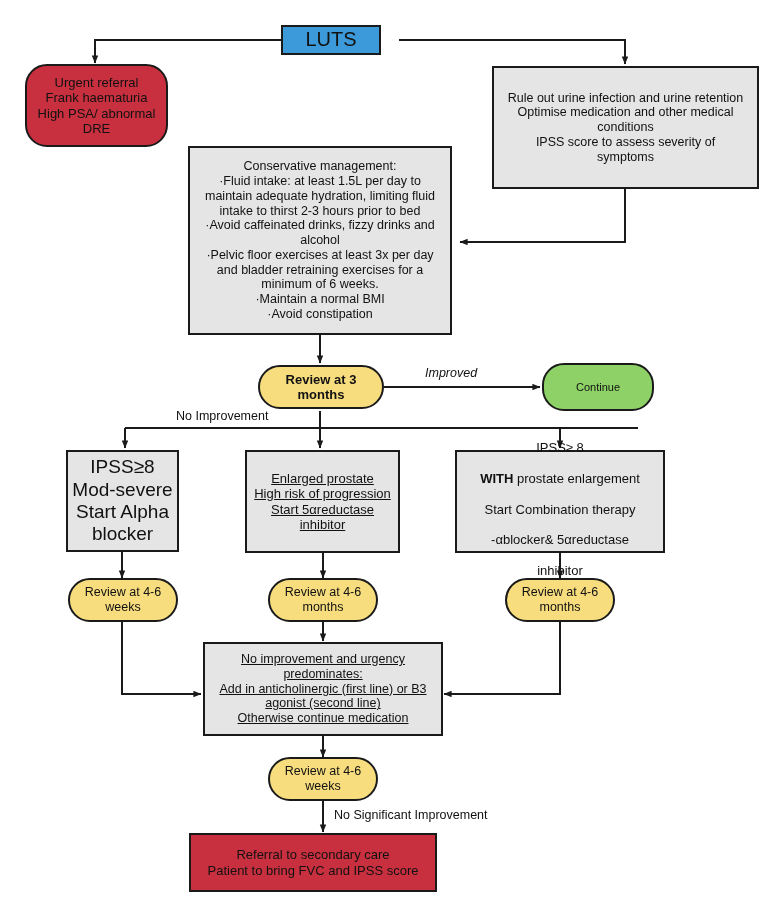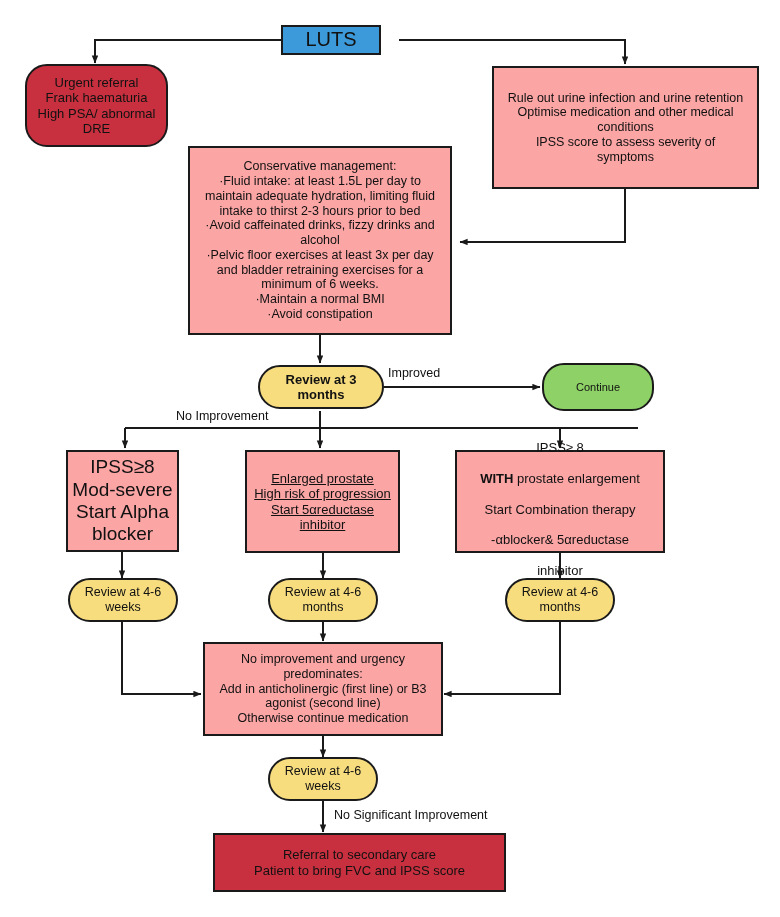--- a/index.html
+++ b/index.html
@@ -39,21 +39,21 @@
   }
   .node .txt {
     width: 100%;
     white-space: pre-line;
   }
   .rect { border-radius: 0; }
   .pill { border-radius: 999px; }
   .round { border-radius: 22px; }
 
   .c-blue  { background: #3d9ada; }
-  .c-teal  { background: #fca5a5; }
+  .c-teal  { background: #e5e5e5; }
   .c-red   { background: #c9303f; }
   .c-yellow{ background: #f8dd7f; }
   .c-green { background: #8ed267; }
 
   .edge-label {
     position: absolute;
     font-size: 12.5px;
     color: #111111;
     white-space: nowrap;
   }
@@ -179,35 +179,35 @@
   <div class="node pill c-yellow" style="left:268px; top:578px; width:110px; height:44px; font-size:12.5px;">
     <span class="txt">Review at 4-6
 months</span>
   </div>
 
   <div class="node pill c-yellow" style="left:505px; top:578px; width:110px; height:44px; font-size:12.5px;">
     <span class="txt">Review at 4-6
 months</span>
   </div>
 
-  <div class="node rect c-teal" style="left:203px; top:642px; width:240px; height:94px; font-size:12.5px;">
+  <div class="node rect c-teal" style="left:203px; top:642px; width:240px; height:94px; font-size:12.5px;text-decoration:underline;">
     <span class="txt">No improvement and urgency
 predominates:
 Add in anticholinergic (first line) or B3
 agonist (second line)
 Otherwise continue medication</span>
   </div>
 
   <div class="node pill c-yellow" style="left:268px; top:757px; width:110px; height:44px; font-size:12.5px;">
     <span class="txt">Review at 4-6
 weeks</span>
   </div>
 
-  <div class="node rect c-red" style="left:213px; top:833px; width:293px; height:59px; font-size:13px;">
+  <div class="node rect c-red" style="left:189px; top:833px; width:248px; height:59px; font-size:13px;">
     <span class="txt">Referral to secondary care
 Patient to bring FVC and IPSS score</span>
   </div>
 
-  <div class="edge-label" style="left:388px; top:366px;">Improved</div>
+  <div class="edge-label" style="left:425px; top:366px;font-style:italic;">Improved</div>
   <div class="edge-label" style="left:176px; top:409px;text-align:right;">No Improvement</div>
   <div class="edge-label" style="left:334px; top:808px;">No Significant Improvement</div>
 
 </div>
 
 </body></html>

